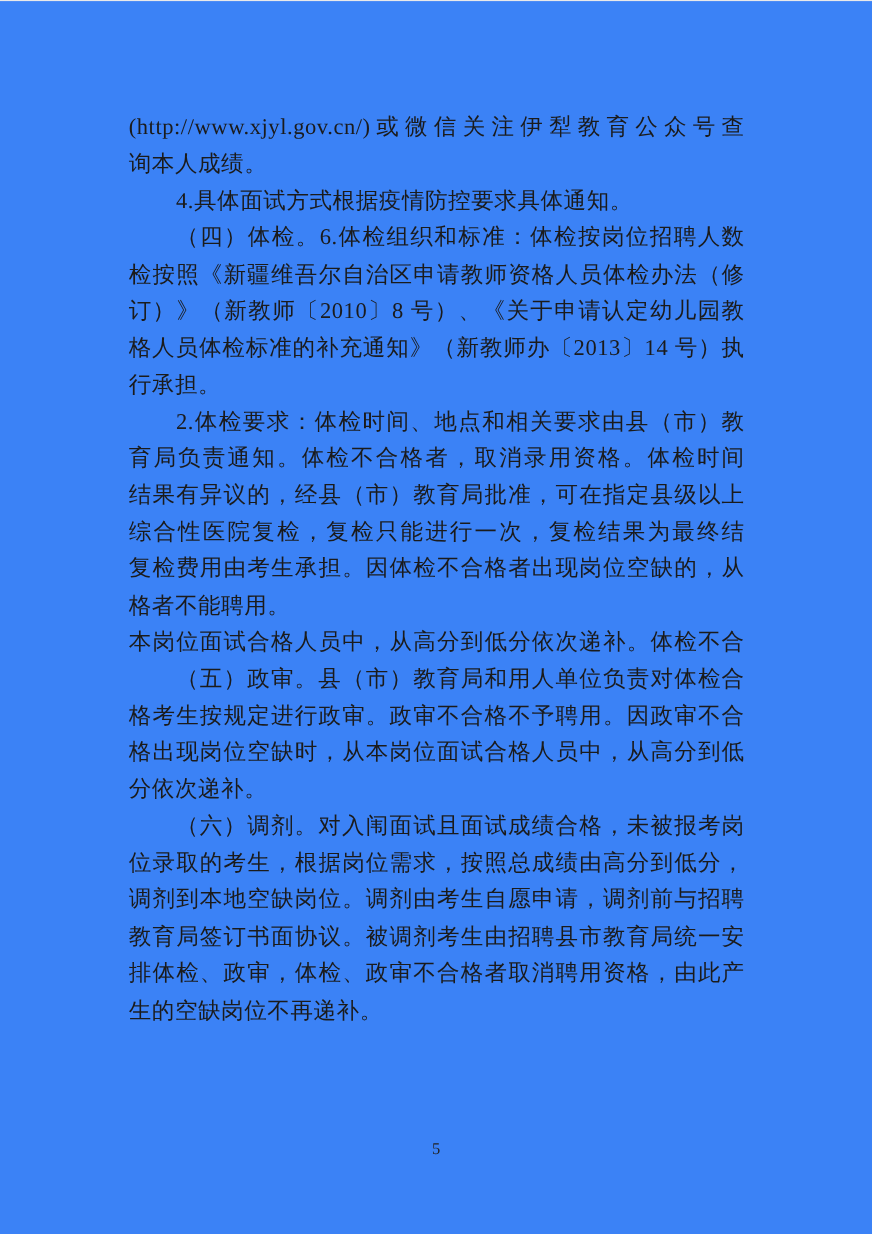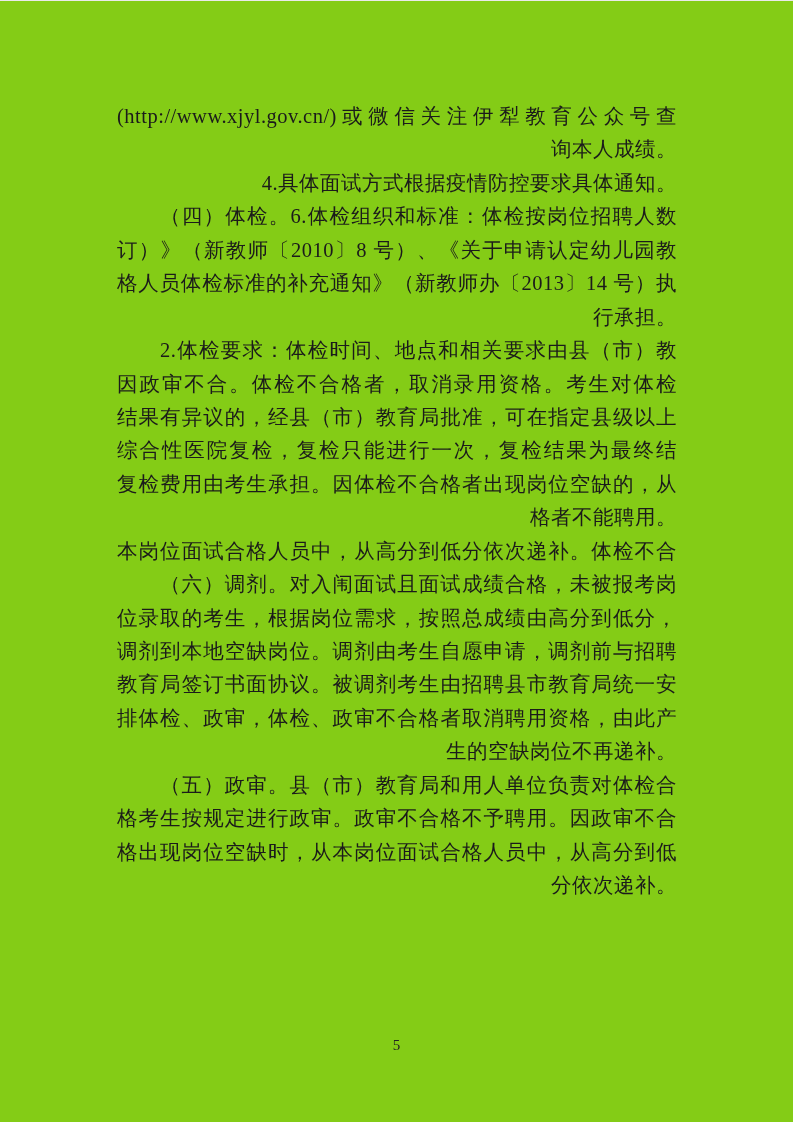--- a/index.html
+++ b/index.html
@@ -8,36 +8,36 @@
     height: 1122px;
     background: #ffffff;
     position: relative;
     overflow: hidden;
     font-family: "Liberation Serif", "DejaVu Serif", serif;
     color: #1b1b1b;
   }
   .page {
     position: absolute;
     inset: 0;
-    background: #84cc16;
+    background: #3b82f6;
     border-top: 1px solid #e9e9e9;
   }
   .text-block {
     position: absolute;
     left: 117px;
     top: 99px;
     width: 560px;
     font-size: 20.5px;
     letter-spacing: 0.5px;
   }
   .para { margin: 0; }
   .line {
     height: 33.45px;
     line-height: 33.45px;
-    text-align: right;
+    text-align: left;
     white-space: normal;
     overflow: hidden;
   }
   .line.just {
     text-align: justify;
     text-align-last: justify;
   }
   .line.indent {
     padding-left: 43px;
   }
@@ -62,42 +62,43 @@
   <div class="text-block" id="text-block">
       <div class="para">
         <div class="line just">(http://www.xjyl.gov.cn/)或微信关注伊犁教育公众号查</div>
         <div class="line">询本人成绩。</div>
       </div>
       <div class="para">
         <div class="line indent">4.具体面试方式根据疫情防控要求具体通知。</div>
       </div>
       <div class="para">
         <div class="line indent just"><span class="bold">（四）体检。</span><span class="">6.体检组织和标准：体检按岗位招聘人数</span></div>
+        <div class="line just">检按照《新疆维吾尔自治区申请教师资格人员体检办法（修</div>
         <div class="line just">订）》（新教师〔2010〕8 号）、《关于申请认定幼儿园教师资</div>
         <div class="line just">格人员体检标准的补充通知》（新教师办〔2013〕14 号）执</div>
         <div class="line">行承担。</div>
       </div>
       <div class="para">
         <div class="line indent just">2.体检要求：体检时间、地点和相关要求由县（市）教</div>
-        <div class="line just">因政审不合。体检不合格者，取消录用资格。考生对体检</div>
+        <div class="line just">育局负责通知。体检不合格者，取消录用资格。体检时间</div>
         <div class="line just">结果有异议的，经县（市）教育局批准，可在指定县级以上</div>
         <div class="line just">综合性医院复检，复检只能进行一次，复检结果为最终结果，</div>
         <div class="line just">复检费用由考生承担。因体检不合格者出现岗位空缺的，从</div>
         <div class="line">格者不能聘用。</div>
         <div class="line just">本岗位面试合格人员中，从高分到低分依次递补。体检不合</div>
+      </div>
+      <div class="para">
+        <div class="line indent just"><span class="bold">（五）政审。</span><span class="">县（市）教育局和用人单位负责对体检合</span></div>
+        <div class="line just">格考生按规定进行政审。政审不合格不予聘用。因政审不合</div>
+        <div class="line just">格出现岗位空缺时，从本岗位面试合格人员中，从高分到低</div>
+        <div class="line">分依次递补。</div>
       </div>
       <div class="para">
         <div class="line indent just"><span class="bold">（六）调剂。</span><span class="">对入闱面试且面试成绩合格，未被报考岗</span></div>
         <div class="line just">位录取的考生，根据岗位需求，按照总成绩由高分到低分，</div>
         <div class="line just">调剂到本地空缺岗位。调剂由考生自愿申请，调剂前与招聘</div>
         <div class="line just">教育局签订书面协议。被调剂考生由招聘县市教育局统一安</div>
         <div class="line just">排体检、政审，体检、政审不合格者取消聘用资格，由此产</div>
         <div class="line">生的空缺岗位不再递补。</div>
       </div>
-      <div class="para">
-        <div class="line indent just"><span class="bold">（五）政审。</span><span class="">县（市）教育局和用人单位负责对体检合</span></div>
-        <div class="line just">格考生按规定进行政审。政审不合格不予聘用。因政审不合</div>
-        <div class="line just">格出现岗位空缺时，从本岗位面试合格人员中，从高分到低</div>
-        <div class="line">分依次递补。</div>
-      </div>
     </div>
   <div class="page-number">5</div>
 </div>
 
 </body></html>

